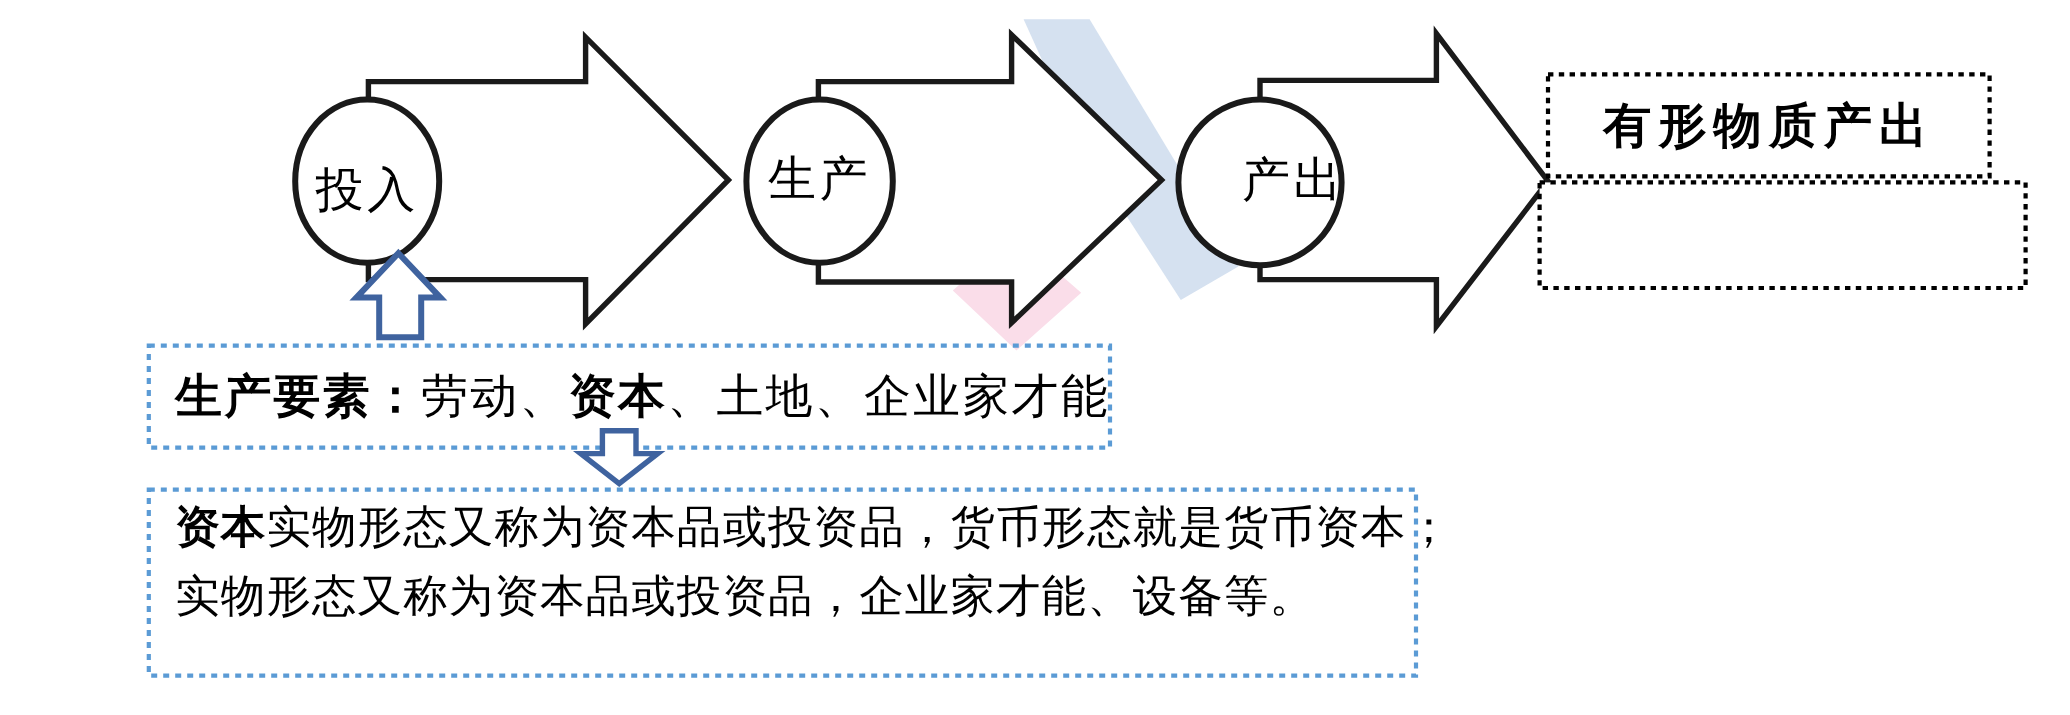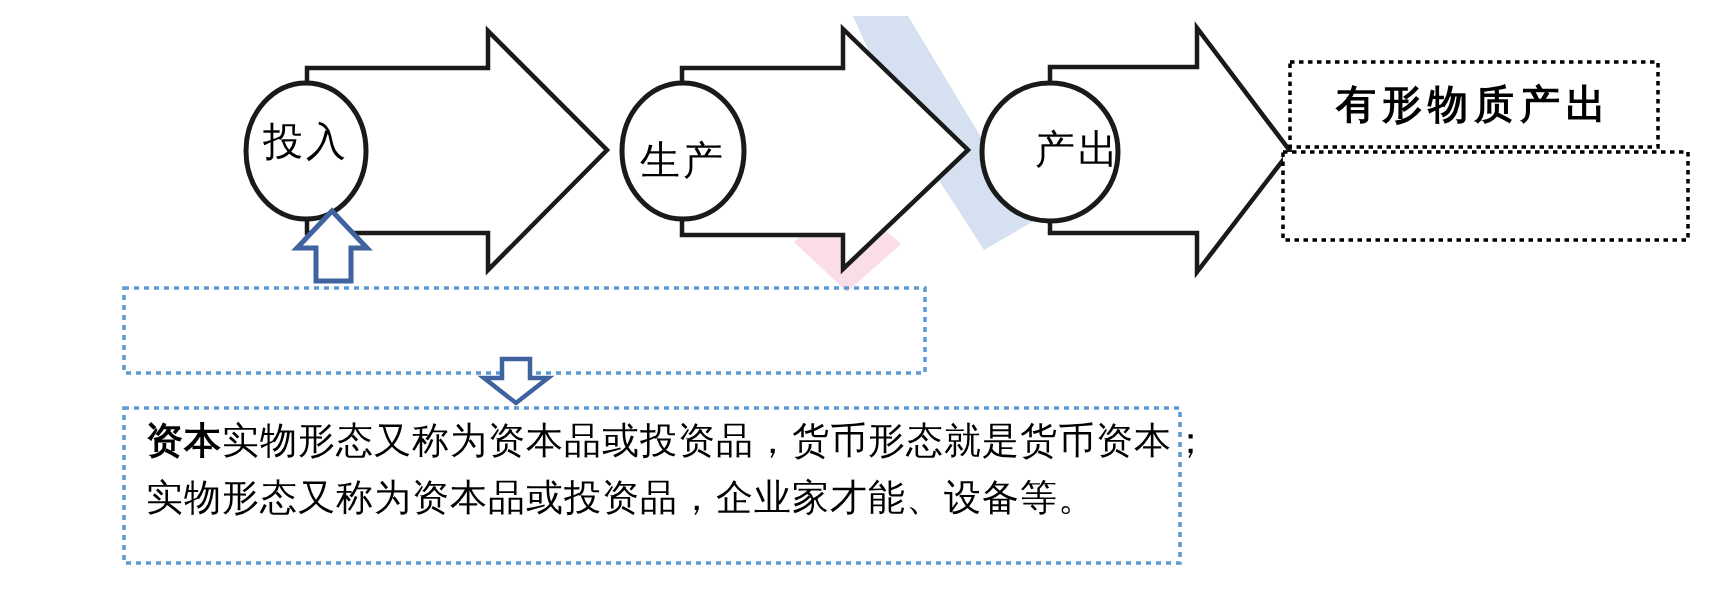--- a/index.html
+++ b/index.html
@@ -53,25 +53,28 @@
     <rect x="1290" y="62" width="368" height="85" fill="#ffffff" stroke="#000000" stroke-width="3.5" stroke-dasharray="4.5 4.5"></rect>
     <rect x="1283" y="152" width="405" height="88" fill="#ffffff" stroke="#000000" stroke-width="3.5" stroke-dasharray="4.5 4.5"></rect>
 
     <rect x="124" y="288" width="801" height="85" fill="none" stroke="#5b9bd5" stroke-width="3.5" stroke-dasharray="5 5"></rect>
     <rect x="124" y="408" width="1056" height="155" fill="none" stroke="#5b9bd5" stroke-width="3.5" stroke-dasharray="5 5"></rect>
 
     <polygon points="332,211 367,248 351,248 351,281 316,281 316,248 297,248" fill="#ffffff" stroke="#3f639f" stroke-width="5" stroke-linejoin="miter"></polygon>
     <polygon points="502,359 530,359 530,378 548,378 516,403 484,378 502,378" fill="#ffffff" stroke="#3f639f" stroke-width="4.5" stroke-linejoin="miter"></polygon>
   </svg>
 
-  <div class="txt node-label" style="left:306px;top:144px;text-align:right;">投入</div>
-  <div class="txt node-label" style="left:683px;top:151px;margin-top:12px;">生产</div>
+  <div class="txt node-label" style="left:306px;top:160px;text-align:right;">投入</div>
+  <div class="txt node-label" style="left:683px;top:151px;">生产</div>
   <div class="txt node-label" style="left:1050px;top:152px;margin-left:28px;">产出</div>
 
   <div class="out-label" style="left:1290px;top:62px;width:368px;height:85px;letter-spacing:6px;">有形物质产出</div>
 
+  <div class="factor-text">
+    <span class="b">生产要素：</span><span>劳动、</span><span class="b">资本</span><span>、土地、企业家才能</span>
+  </div>
 
   <div class="capital-text">
     <div><span class="b">资本</span><span>实物形态又称为资本品或投资品，货币形态就是货币资本；</span></div>
     <div>实物形态又称为资本品或投资品，企业家才能、设备等。</div>
   </div>
 
 </div>
 
 </body></html>

